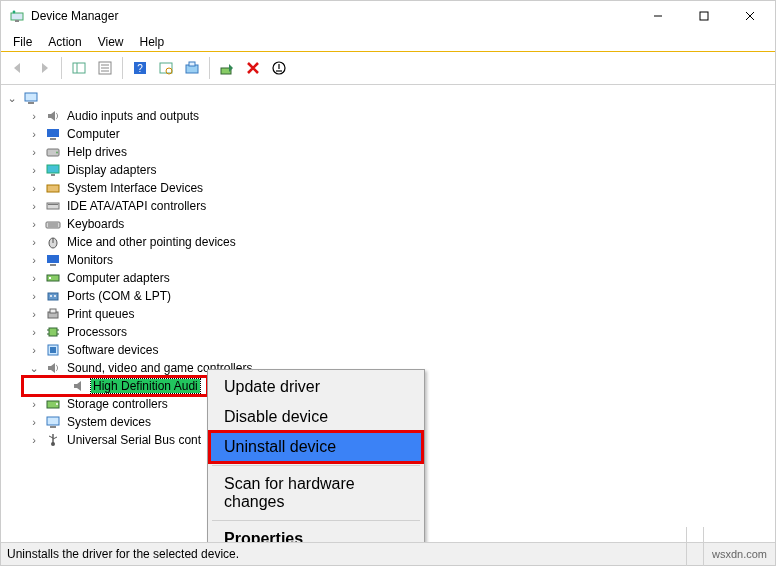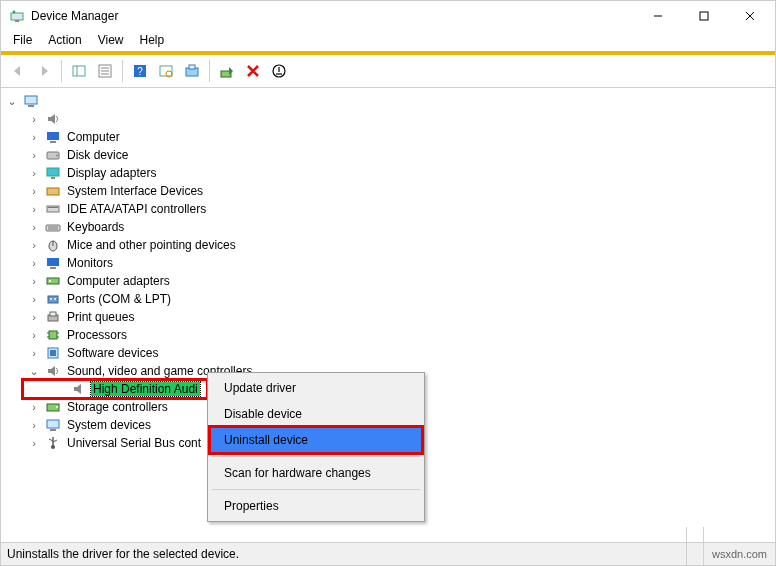--- a/index.html
+++ b/index.html
@@ -4,39 +4,39 @@
 <style>
   html,body{margin:0;padding:0;font-family:"Segoe UI",Tahoma,sans-serif;font-size:12px;color:#000;background:#fff;width:776px;height:566px;overflow:hidden}
   .window{display:flex;flex-direction:column;height:100%;border:1px solid #ccc;box-sizing:border-box}
   
   .titlebar{display:flex;align-items:center;height:30px;padding:0 2px 0 8px}
   .titlebar .icon{width:16px;height:16px;margin-right:6px;display:flex;align-items:center;justify-content:center}
   .titlebar .title{flex:0 0 auto}
   .titlebar .spacer{flex:1}
   .win-btn{width:46px;height:30px;display:flex;align-items:center;justify-content:center;font-family:Segoe UI Symbol,sans-serif;font-size:10px}
   
-  .menubar{display:flex;height:20px;align-items:flex-start;padding:0 4px;border-bottom:4px solid #eab308}
+  .menubar{display:flex;height:20px;align-items:flex-end;padding:0 4px;border-bottom:1px solid #eab308}
   .menubar .menu-item{padding:2px 8px}
   
   .toolbar{display:flex;align-items:center;height:28px;padding:2px 4px;border-bottom:1px solid #d0d0d0;gap:0}
   .tb-btn{width:24px;height:24px;display:flex;align-items:center;justify-content:center;margin:0 1px}
   .tb-sep{width:1px;height:22px;background:#d0d0d0;margin:0 4px}
   
   .tree-area{flex:1;overflow:auto;padding:4px 0 4px 4px;position:relative}
   .tree-row{display:flex;align-items:center;height:18px;white-space:nowrap}
   .expander{width:14px;text-align:center;color:#666;font-size:11px}
   .dev-icon{width:16px;height:16px;margin:0 4px;display:flex;align-items:center;justify-content:center}
   .dev-label{padding:0 2px}
   .sel{background:#22c55e;outline:1px dotted #000}
   .redbox{outline:3px solid #e60000;outline-offset:-1px}
   
   .ctx{position:absolute;left:206px;top:284px;width:212px;background:#f0f0f0;border:1px solid #a0a0a0;box-shadow:2px 2px 3px rgba(0,0,0,.25);padding:2px}
-  .ctx-item{padding:6px 14px;font-size:12px}
+  .ctx-item{padding:6px 14px;font-size:16px}
   .ctx-item.hover{background:#3b82f6}
-  .ctx-item.bold{font-weight:400}
+  .ctx-item.bold{font-weight:700}
   .ctx-sep{height:1px;background:#d0d0d0;margin:3px 2px}
   
   .statusbar{display:flex;align-items:center;height:22px;border-top:1px solid #d0d0d0;background:#f0f0f0;font-size:12px}
   .statusbar .status-text{flex:1;padding:0 6px}
   .statusbar .cell{border-left:1px solid #d0d0d0;padding:16px 8px;height:100%;display:flex;align-items:center;color:#666;font-size:11px}
   svg{display:block}
 </style>
 </head>
 <body>
 
@@ -156,20 +156,21 @@
     </div>
 
     <div class="tree-row" style="padding-left:22px">
       <span class="expander">›</span>
       <span class="dev-icon">
           <svg width="16" height="16">
             <path d="M3 6h3l4-3v10l-4-3H3z" fill="#888"></path>
             <path d="M11 5c2 1 2 5 0 6" fill="none" stroke="#888"></path>
           </svg>
         </span>
+      <span class="dev-label">Audio inputs and outputs</span>
     </div>
 
     <div class="tree-row" style="padding-left:22px">
       <span class="expander">›</span>
       <span class="dev-icon">
           <svg width="16" height="16">
             <rect x="2" y="3" width="12" height="8" fill="#2a6bd4"></rect>
             <rect x="5" y="12" width="6" height="2" fill="#888"></rect>
           </svg>
         </span>
@@ -177,21 +178,21 @@
     </div>
 
     <div class="tree-row" style="padding-left:22px">
       <span class="expander">›</span>
       <span class="dev-icon">
           <svg width="16" height="16">
             <rect x="2" y="5" width="12" height="7" rx="1" fill="#c9c9c9" stroke="#777"></rect>
             <circle cx="12" cy="8.5" r="1" fill="#6a6"></circle>
           </svg>
         </span>
-      <span class="dev-label">Disk device</span>
+      <span class="dev-label">Help drives</span>
     </div>
 
     <div class="tree-row" style="padding-left:22px">
       <span class="expander">›</span>
       <span class="dev-icon">
           <svg width="16" height="16">
             <rect x="2" y="3" width="12" height="8" fill="#45c1d6" stroke="#2a7"></rect>
             <rect x="6" y="12" width="4" height="2" fill="#888"></rect>
           </svg>
         </span>

